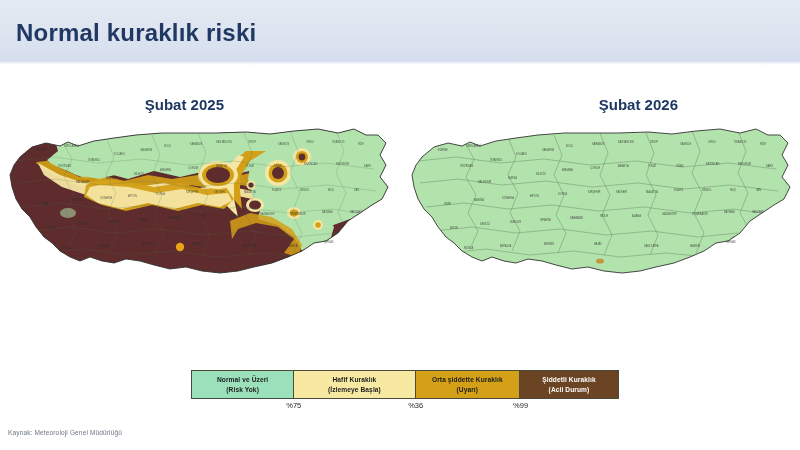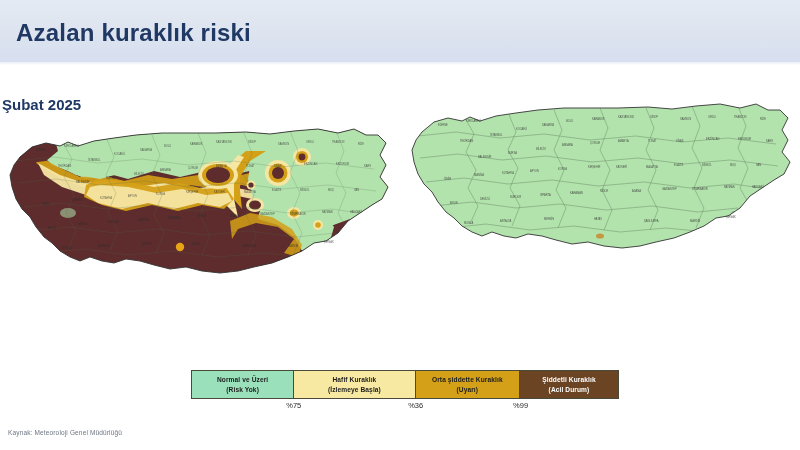--- a/index.html
+++ b/index.html
@@ -46,21 +46,21 @@
 
   
   .map-panel {
     position: absolute;
     top: 96px;
   }
   #map-panel-2025 { left: 2px;  width: 392px; }
   #map-panel-2026 { left: 404px; width: 392px; }
 
   .map-title {
-    text-align: left;
+    text-align: right;
     font-size: 15px;
     font-weight: bold;
     color: #1f3864;
     margin: 0 0 8px 0;
     white-space: nowrap;
   }
   #map-panel-2025 .map-title { padding-right: 170px; }
   #map-panel-2026 .map-title { padding-right: 118px; }
 
   .map-canvas {
@@ -125,21 +125,21 @@
     letter-spacing: 0.15px;
     white-space: nowrap;
   }
 
   .city-label { font-size: 2.6px; fill: #2d2d2d; font-family: "Liberation Sans", sans-serif; }
 </style>
 </head>
 <body>
 
 <div id="header-band">
-  <div id="page-title">Azalan kuraklık riski</div>
+  <div id="page-title">Normal kuraklık riski</div>
 </div>
 
 <div class="map-panel" id="map-panel-2025">
   <div class="map-title">Şubat 2025</div>
   <div class="map-canvas">
     <svg width="392" height="185" viewBox="0 0 392 185" xmlns="http://www.w3.org/2000/svg">
       <defs>
         <clipPath id="clipTR2025">
           <path d="M18,36 L30,26 L44,22 L58,25 L66,21 L76,25 L92,20 L112,17 L134,14 L160,12 L186,12 L214,12 L244,11 L268,13
                    L292,10 L316,8 L336,12 L352,8 L364,14 L376,14 L384,22 L378,34 L384,44 L378,56 L386,66 L380,78 L370,84
@@ -297,20 +297,21 @@
           <text x="190" y="124">HATAY</text>
         <text x="240" y="126">ŞANLIURFA</text>
           <text x="286" y="126">MARDİN</text>
         <text x="322" y="122">ŞIRNAK</text>
       </g>
     </svg>
   </div>
 </div>
 
 <div class="map-panel" id="map-panel-2026">
+  <div class="map-title">Şubat 2026</div>
   <div class="map-canvas">
     <svg width="392" height="185" viewBox="0 0 392 185" xmlns="http://www.w3.org/2000/svg">
       <defs>
         <clipPath id="clipTR2026">
           <path d="M18,36 L30,26 L44,22 L58,25 L66,21 L76,25 L92,20 L112,17 L134,14 L160,12 L186,12 L214,12 L244,11 L268,13
                    L292,10 L316,8 L336,12 L352,8 L364,14 L376,14 L384,22 L378,34 L384,44 L378,56 L386,66 L380,78 L370,84
                    L358,92 L346,100 L336,112 L324,120 L312,122 L300,130 L286,136 L270,142 L252,146 L236,150 L218,152
                    L200,150 L184,146 L168,148 L152,144 L138,140 L124,138 L112,142 L100,140 L88,136 L78,140 L68,136
                    L58,130 L50,122 L42,116 L34,106 L28,96 L20,88 L14,78 L10,66 L8,54 L12,44 Z"></path>
         </clipPath>

